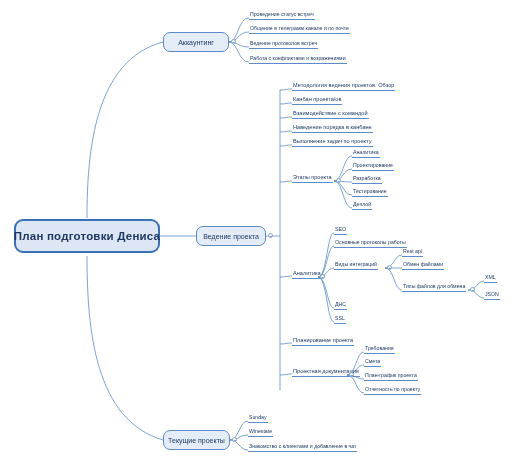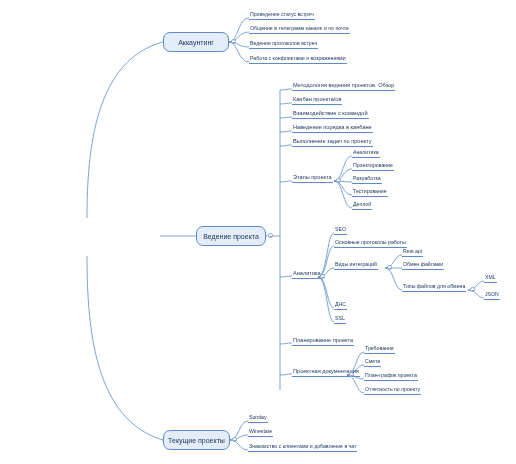--- a/index.html
+++ b/index.html
@@ -144,20 +144,21 @@
       <path d="M347,375 C356,375 356,365 364,365"></path>
       <path d="M347,375 C356,375 356,379 364,379"></path>
       <path d="M347,375 C356,375 356,393 364,393"></path>
 
       <path d="M230,440 C239,440 239,421 248,421"></path>
       <path d="M230,440 C239,440 239,435 248,435"></path>
       <path d="M230,440 C239,440 239,450 248,450"></path>
     </g>
   </svg>
 
+  <div class="root-node" style="left:14px; top:219px; width:146px; height:34px;">План подготовки Дениса</div>
 
   <div class="branch-node" style="left:163px; top:32px; width:66px; height:20px;">Аккаунтинг</div>
   <div class="toggle" style="left:231px; top:39px;"></div>
 
   <div class="topic" style="left:249px; top:12px;">Проведение статус встреч</div>
   <div class="topic" style="left:249px; top:26px;">Общение в телеграмм канале и по почте</div>
   <div class="topic" style="left:249px; top:41px;">Ведение протоколов встреч</div>
   <div class="topic" style="left:249px; top:56px;">Работа с конфликтами и возражениями</div>
 
   <div class="branch-node" style="left:196px; top:226px; width:70px; height:20px;">Ведение проекта</div>

